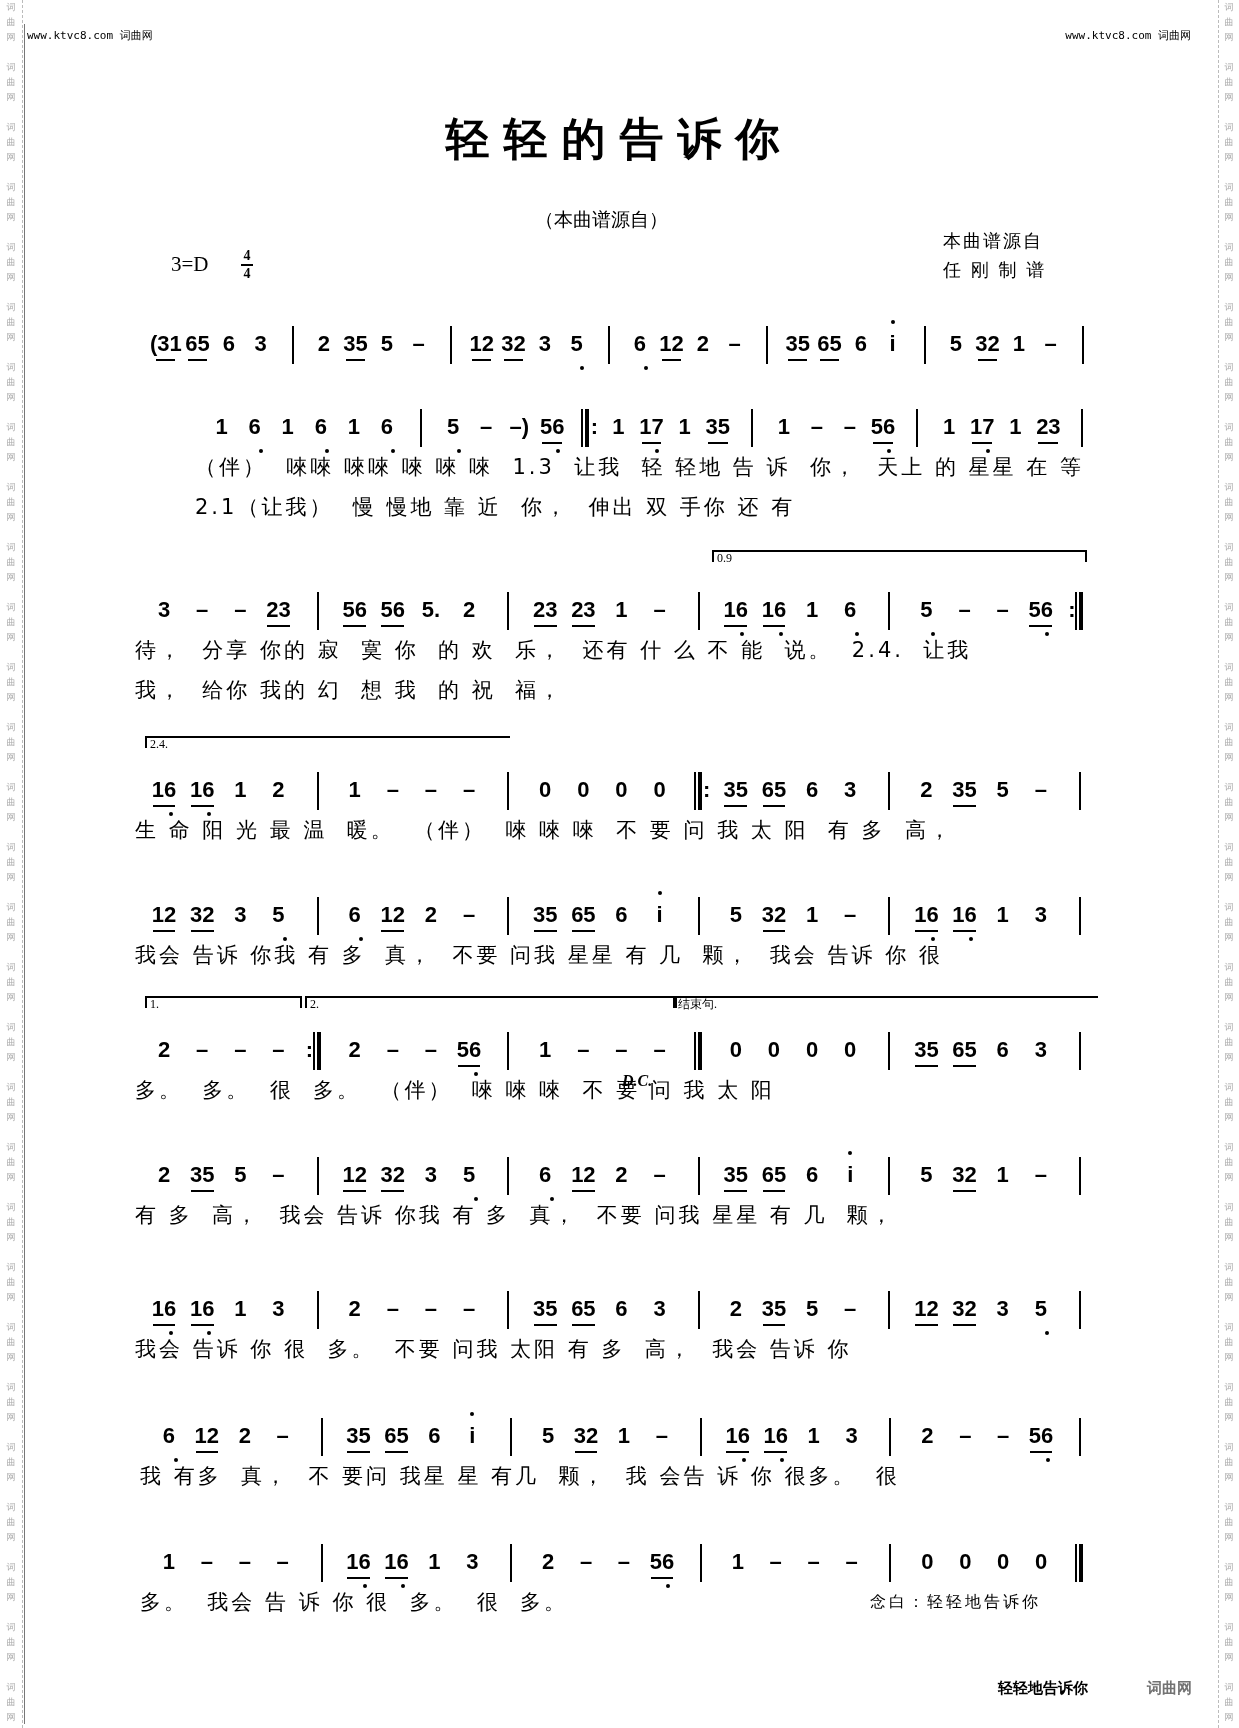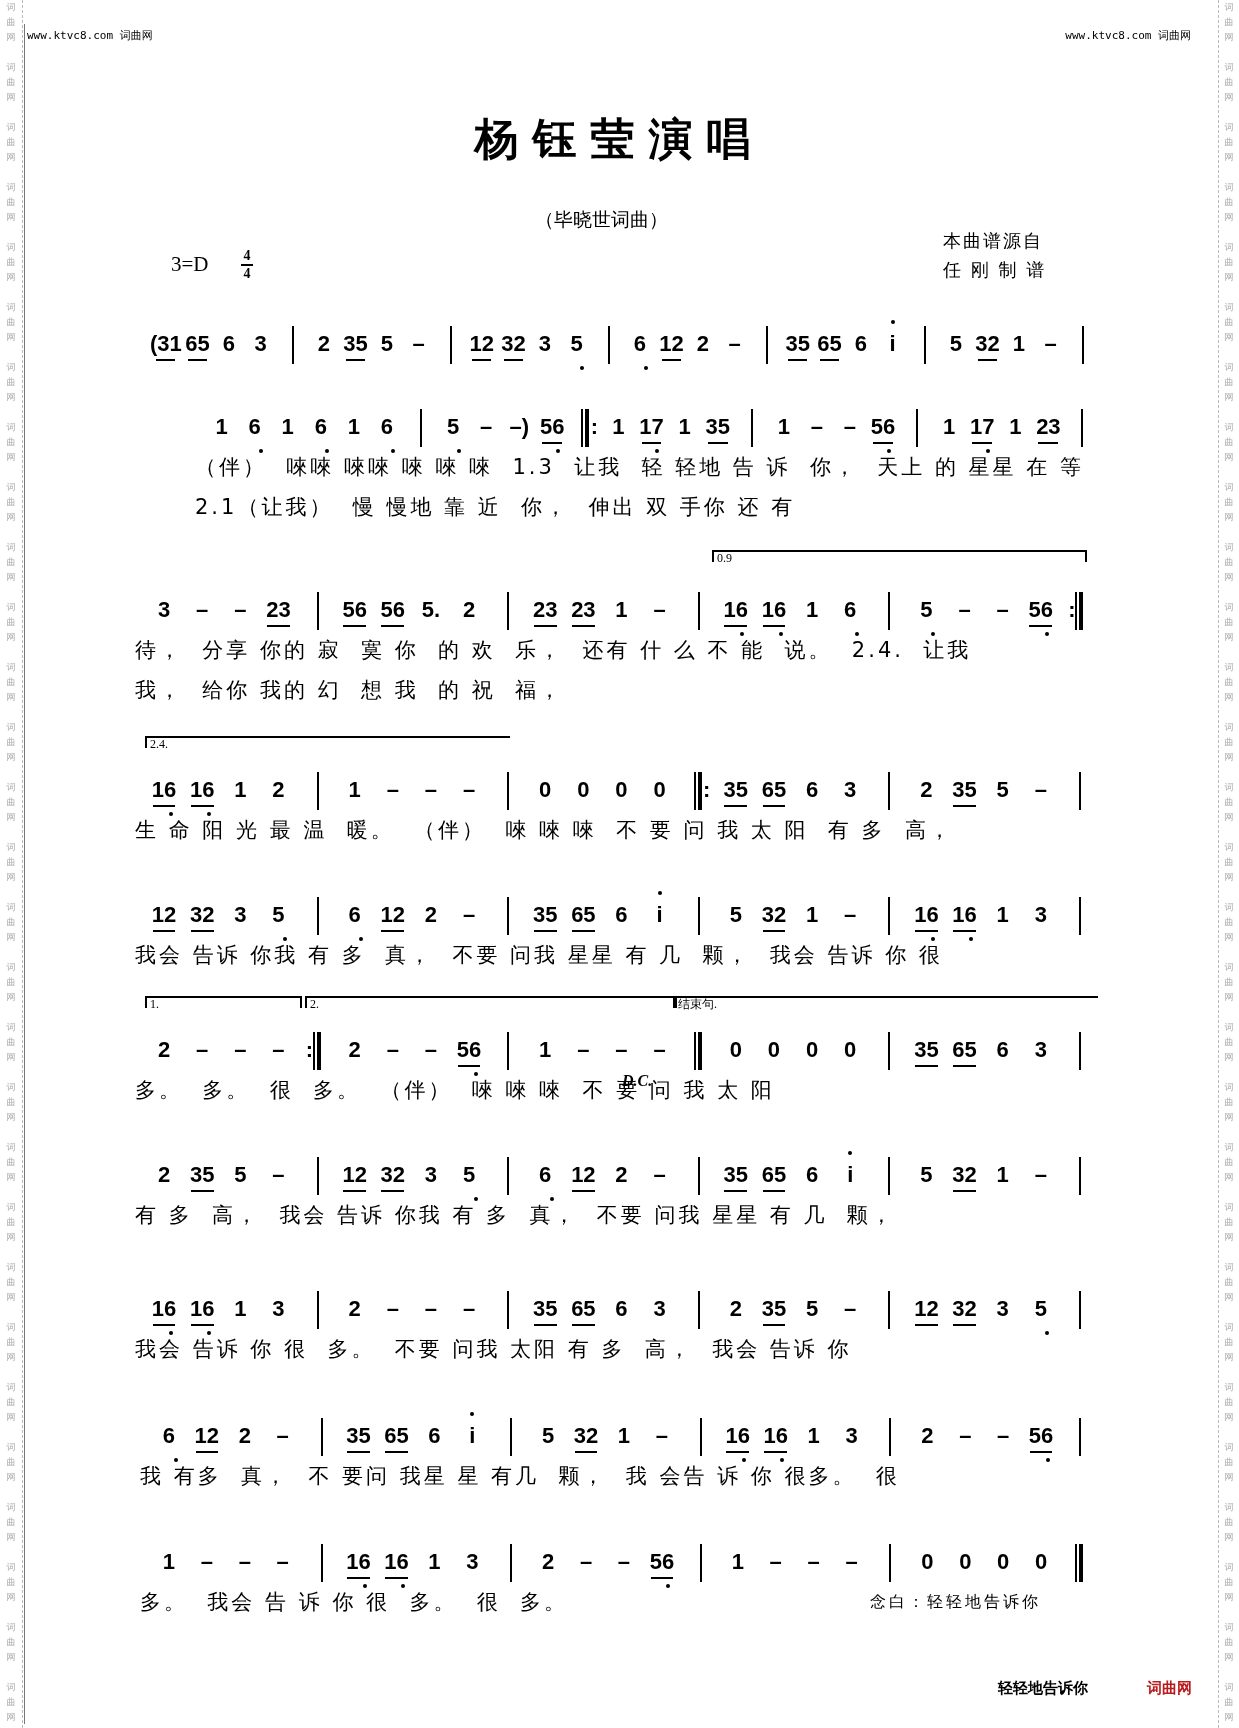--- a/index.html
+++ b/index.html
@@ -276,22 +276,22 @@
     <span class="wm">词</span>
     <span class="wm">曲</span>
     <span class="wm">网</span>
     <span class="wm">&nbsp;</span>
   </div>
 <div class="page-border"></div>
 
 <div class="site-mark l">www.ktvc8.com 词曲网</div>
 <div class="site-mark r">www.ktvc8.com 词曲网</div>
 
-<div class="title">杨钰莹演唱</div>
-<div class="singer">（毕晓世词曲）</div>
+<div class="title">轻轻的告诉你</div>
+<div class="singer">（本曲谱源自）</div>
 <div class="credits">
   <div>本曲谱源自</div>
   <div>任 刚 制 谱</div>
 </div>
 <div class="key">3=D</div>
 <div class="frac">
   <span>4</span>
   <span class="bar"></span>
   <span>4</span>
 </div>
@@ -693,13 +693,13 @@
       <div class="tok" style="left: 946.32px; width: 37.92px;">0</div>
       <div class="tok" style="left: 984.24px; width: 37.92px;">0</div>
       <div class="tok" style="left: 1022.16px; width: 37.92px;">0</div>
       <div class="dbl" style="left: 1075.04px;"></div>
     </div>
     <div class="lyric" style="left: 140px; top: 1588px;">多。  我会 告 诉 你 很  多。  很  多。</div>
     <div class="lyric small" style="left: 870px; top: 1592px; font-size: 16px;">念白：轻轻地告诉你</div>
   </div>
 
 <div class="footer-src">轻轻地告诉你</div>
-<div class="footer-brand" style="color: #b91c1c;">词曲网</div>
+<div class="footer-brand" style="color: #737373;">词曲网</div>
 
 </body></html>

